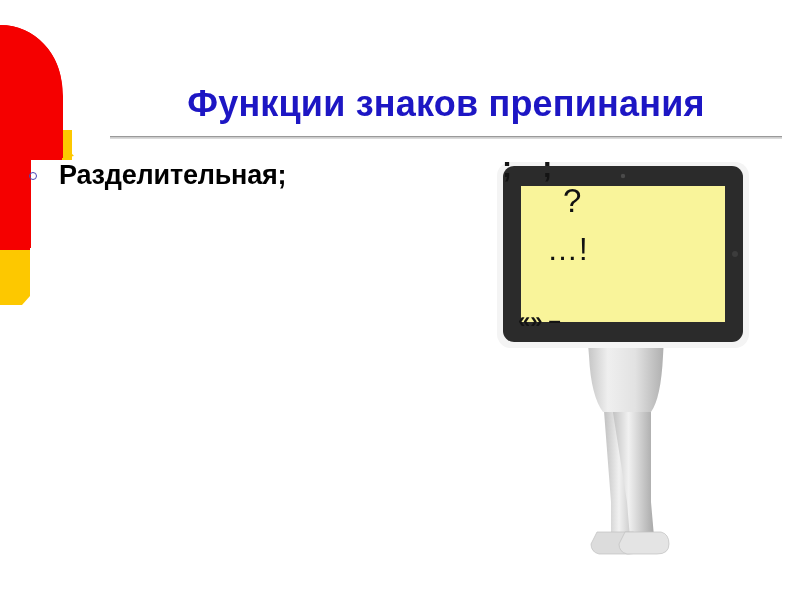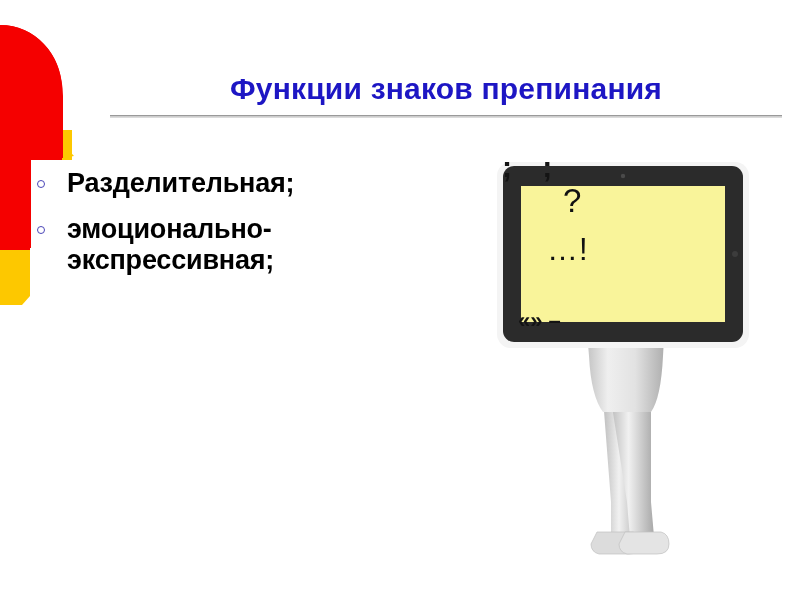--- a/index.html
+++ b/index.html
@@ -32,23 +32,23 @@
   }
 
   
   #title-block {
     position: absolute;
     left: 110px;
     top: 72px;
     width: 672px;
   }
   #page-title {
-    margin: 0;
-    font-family: "Liberation Sans", sans-serif;
-    font-size: 30px;
+    margin: 12px;
+    font-family: "Liberation Sans", sans-serif;
+    font-size: 36px;
     font-weight: bold;
     color: #1d16c4;
     text-align: center;
     letter-spacing: 0.2px;
     line-height: 1.12;
     white-space: nowrap;
   }
   #title-rule {
     margin-top: 9px;
     height: 3px;
@@ -56,21 +56,21 @@
     background: linear-gradient(to bottom, #9a9a9a 0%, #9a9a9a 40%, #c9c9c9 41%, #e2e2e2 100%);
   }
 
   
   #bullet-list {
     position: absolute;
     left: 26px;
     top: 160px;
     width: 330px;
     list-style: none;
-    margin: 8px;
+    margin: 0;
     padding: 0;
   }
   .bullet-item {
     position: relative;
     padding-left: 33px;
     margin-bottom: 14px;
     font-family: "Liberation Sans", sans-serif;
     font-size: 27px;
     font-weight: bold;
     color: #000000;
@@ -178,24 +178,20 @@
   <div id="title-block">
     <h1 id="page-title">Функции знаков препинания</h1>
     <div id="title-rule"></div>
   </div>
 
   <ul id="bullet-list">
     <li class="bullet-item">
       <span class="bullet-marker"></span>
       <span class="bullet-text">Разделительная;</span>
     </li>
-    <li class="bullet-item">
-      <span class="bullet-marker"></span>
-      <span class="bullet-text">эмоционально-экспрессивная;</span>
-    </li>
   </ul>
 
   <div id="illustration">
 
     <div class="mark-glyph" id="marks-top">; ;</div>
 
     <svg width="345" height="440" viewBox="0 0 345 440" xmlns="http://www.w3.org/2000/svg">
       <defs>
         <linearGradient id="bodyGrad" x1="0" y1="0" x2="1" y2="0">
           <stop offset="0%" stop-color="#b9b9b9"></stop>

